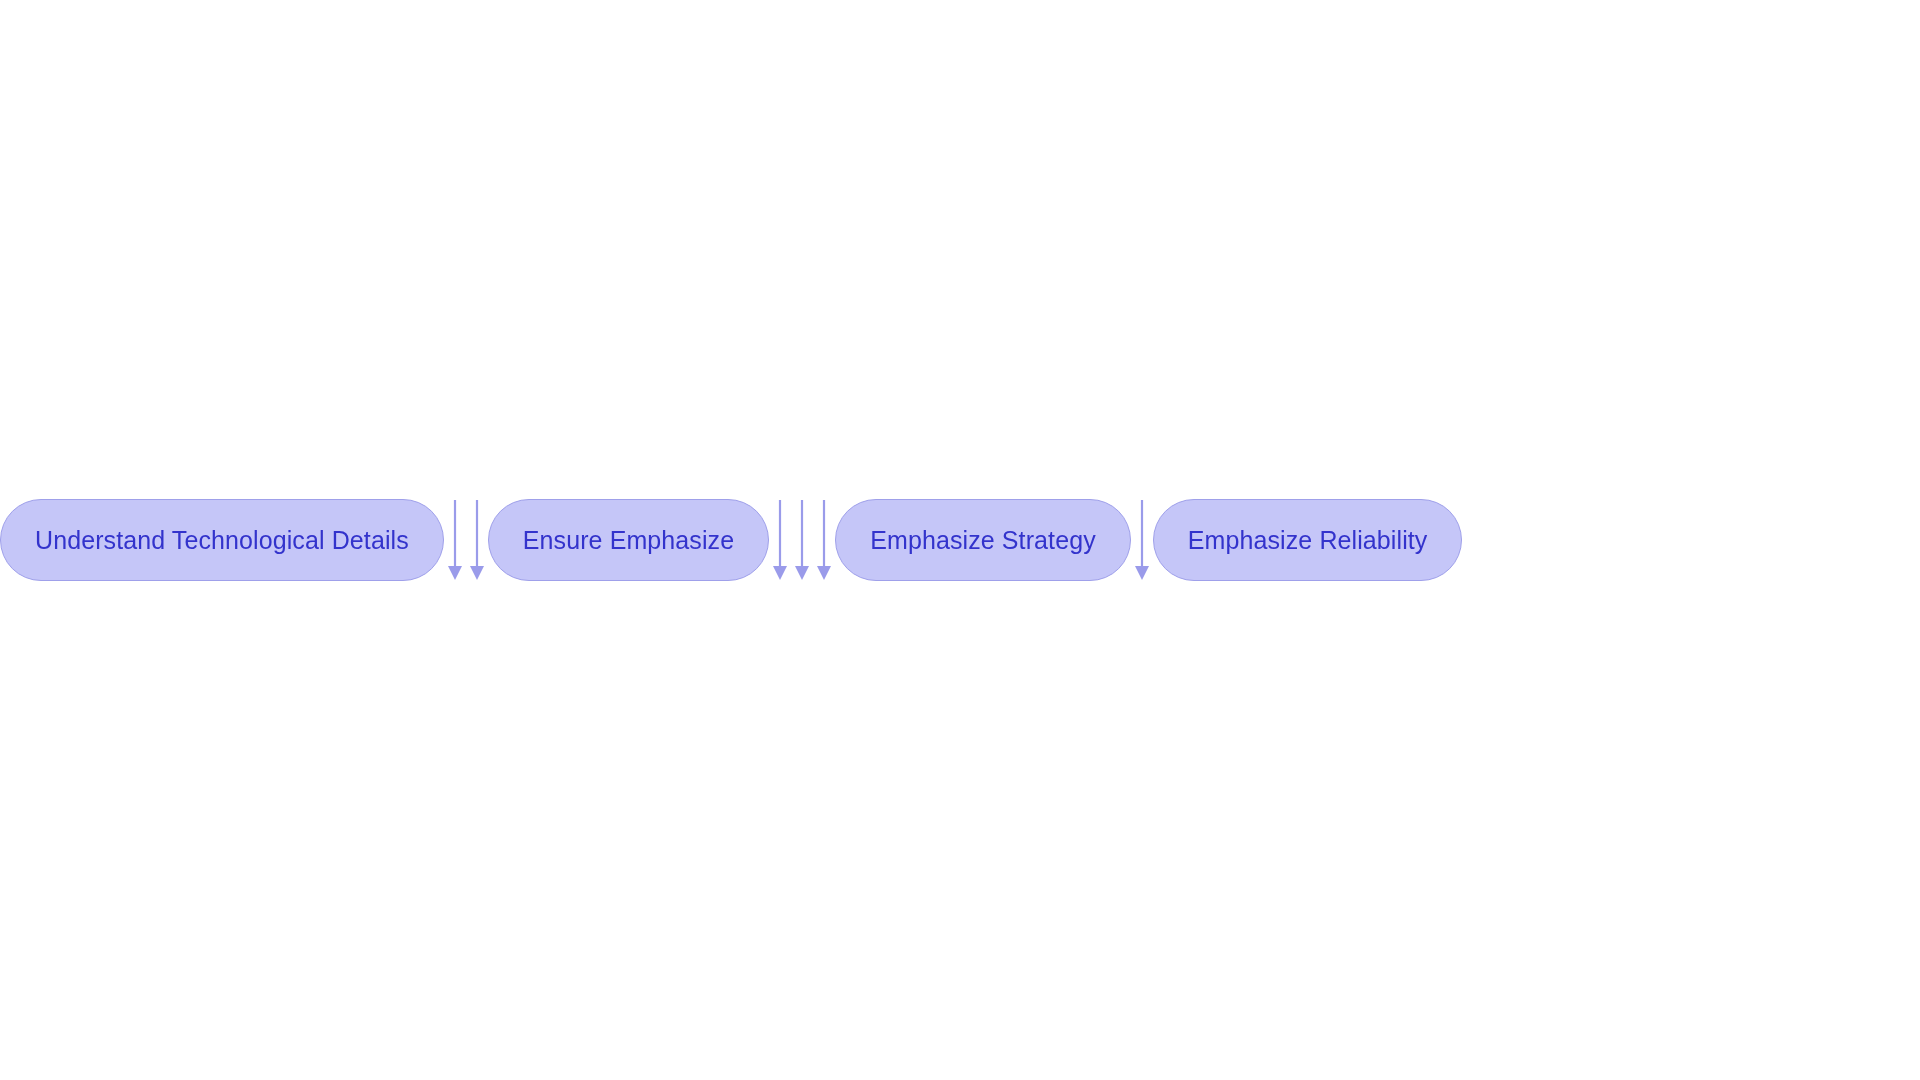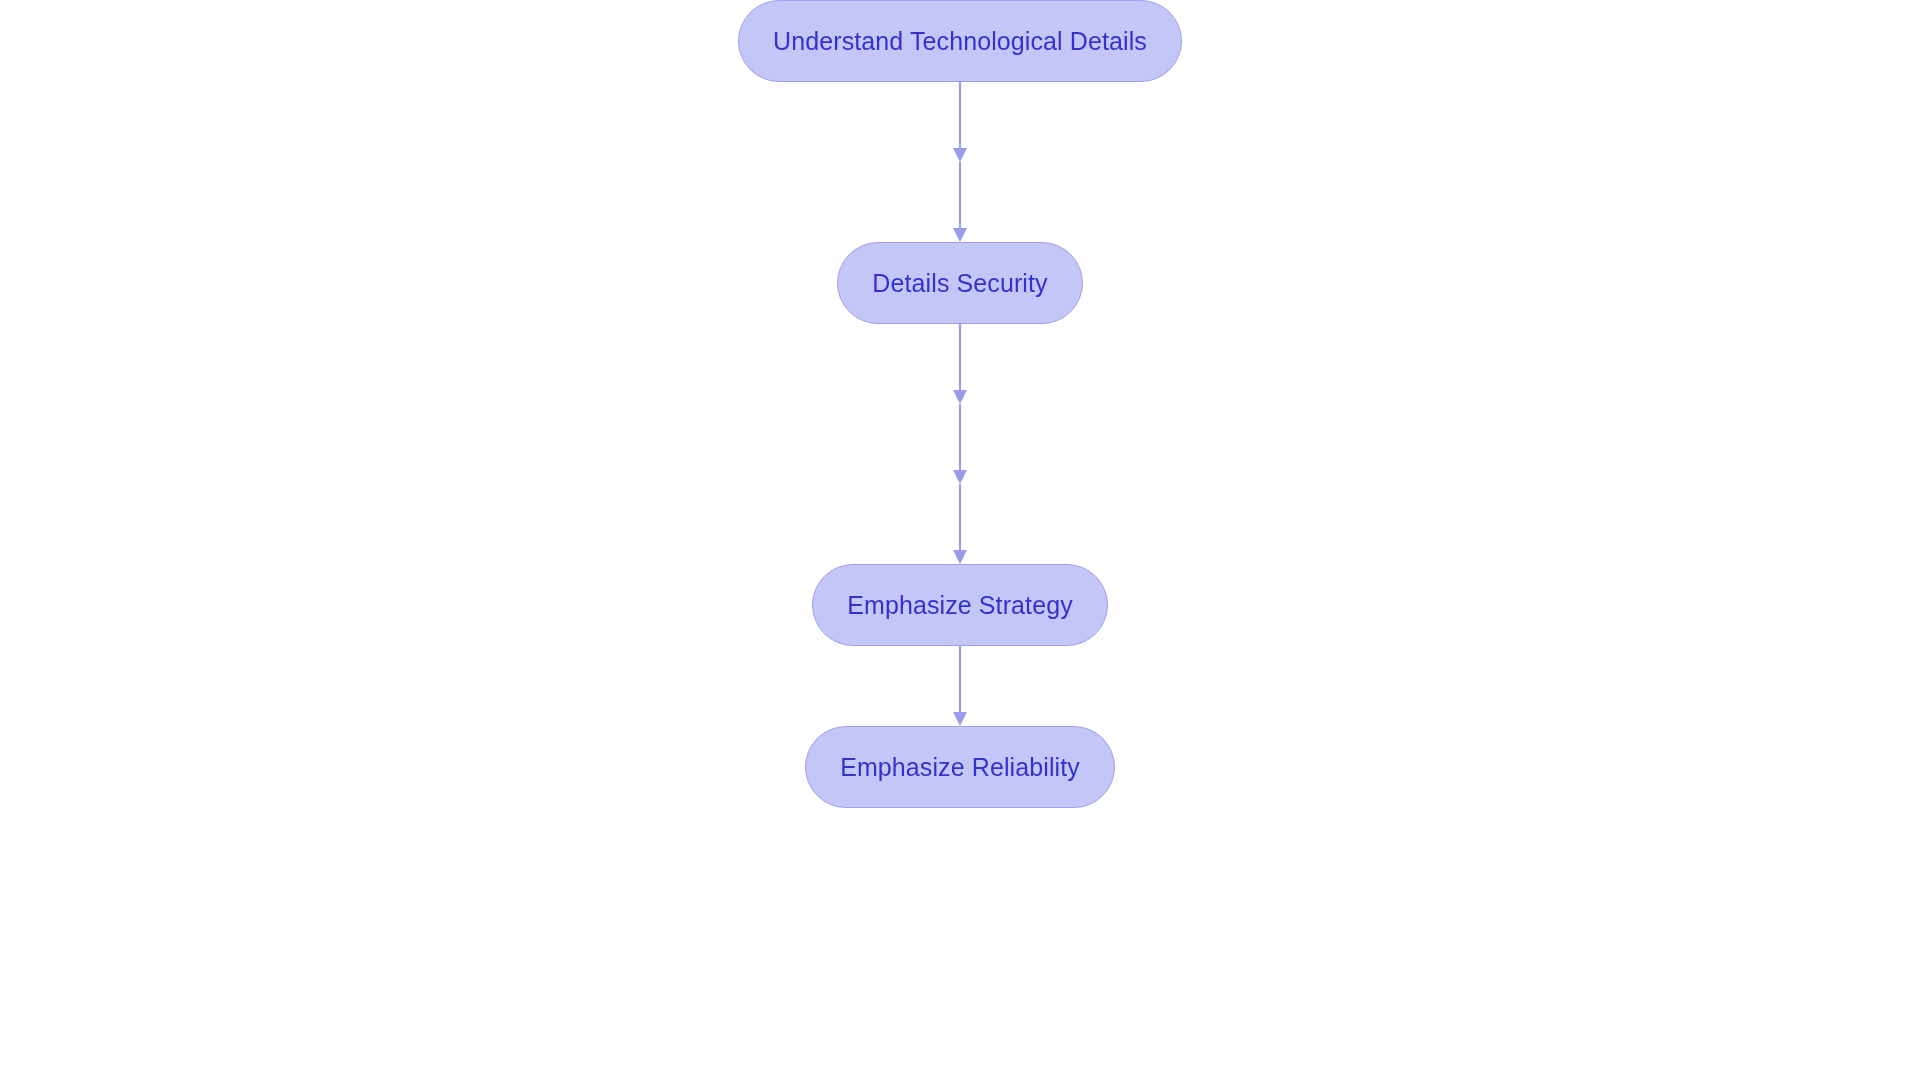--- a/index.html
+++ b/index.html
@@ -12,21 +12,21 @@
     background: #ffffff;
     font-family: "Liberation Sans", sans-serif;
     overflow: hidden;
   }
 
   #flowchart {
     position: relative;
     width: 1920px;
     height: 1080px;
     display: flex;
-    flex-direction: column;
+    flex-direction: row;
     align-items: center;
   }
 
   .flow-step {
     display: flex;
     flex-direction: column;
     align-items: center;
     flex: 0 0 auto;
   }
 
@@ -75,21 +75,21 @@
   </svg>
 
 
   <svg class="connector" viewBox="0 0 22 80" xmlns="http://www.w3.org/2000/svg">
     <line x1="11" y1="0" x2="11" y2="68" stroke="#9a9bea" stroke-width="2.2"></line>
     <polygon points="4,66 18,66 11,80" fill="#9a9bea"></polygon>
   </svg>
 
   <div class="flow-step">
     <div class="node">
-      <span class="node-label">Details Security</span>
+      <span class="node-label">Ensure Emphasize</span>
     </div>
   </div>
 
   <svg class="connector" viewBox="0 0 22 80" xmlns="http://www.w3.org/2000/svg">
     <line x1="11" y1="0" x2="11" y2="68" stroke="#9a9bea" stroke-width="2.2"></line>
     <polygon points="4,66 18,66 11,80" fill="#9a9bea"></polygon>
   </svg>
 
 
   <svg class="connector" viewBox="0 0 22 80" xmlns="http://www.w3.org/2000/svg">

